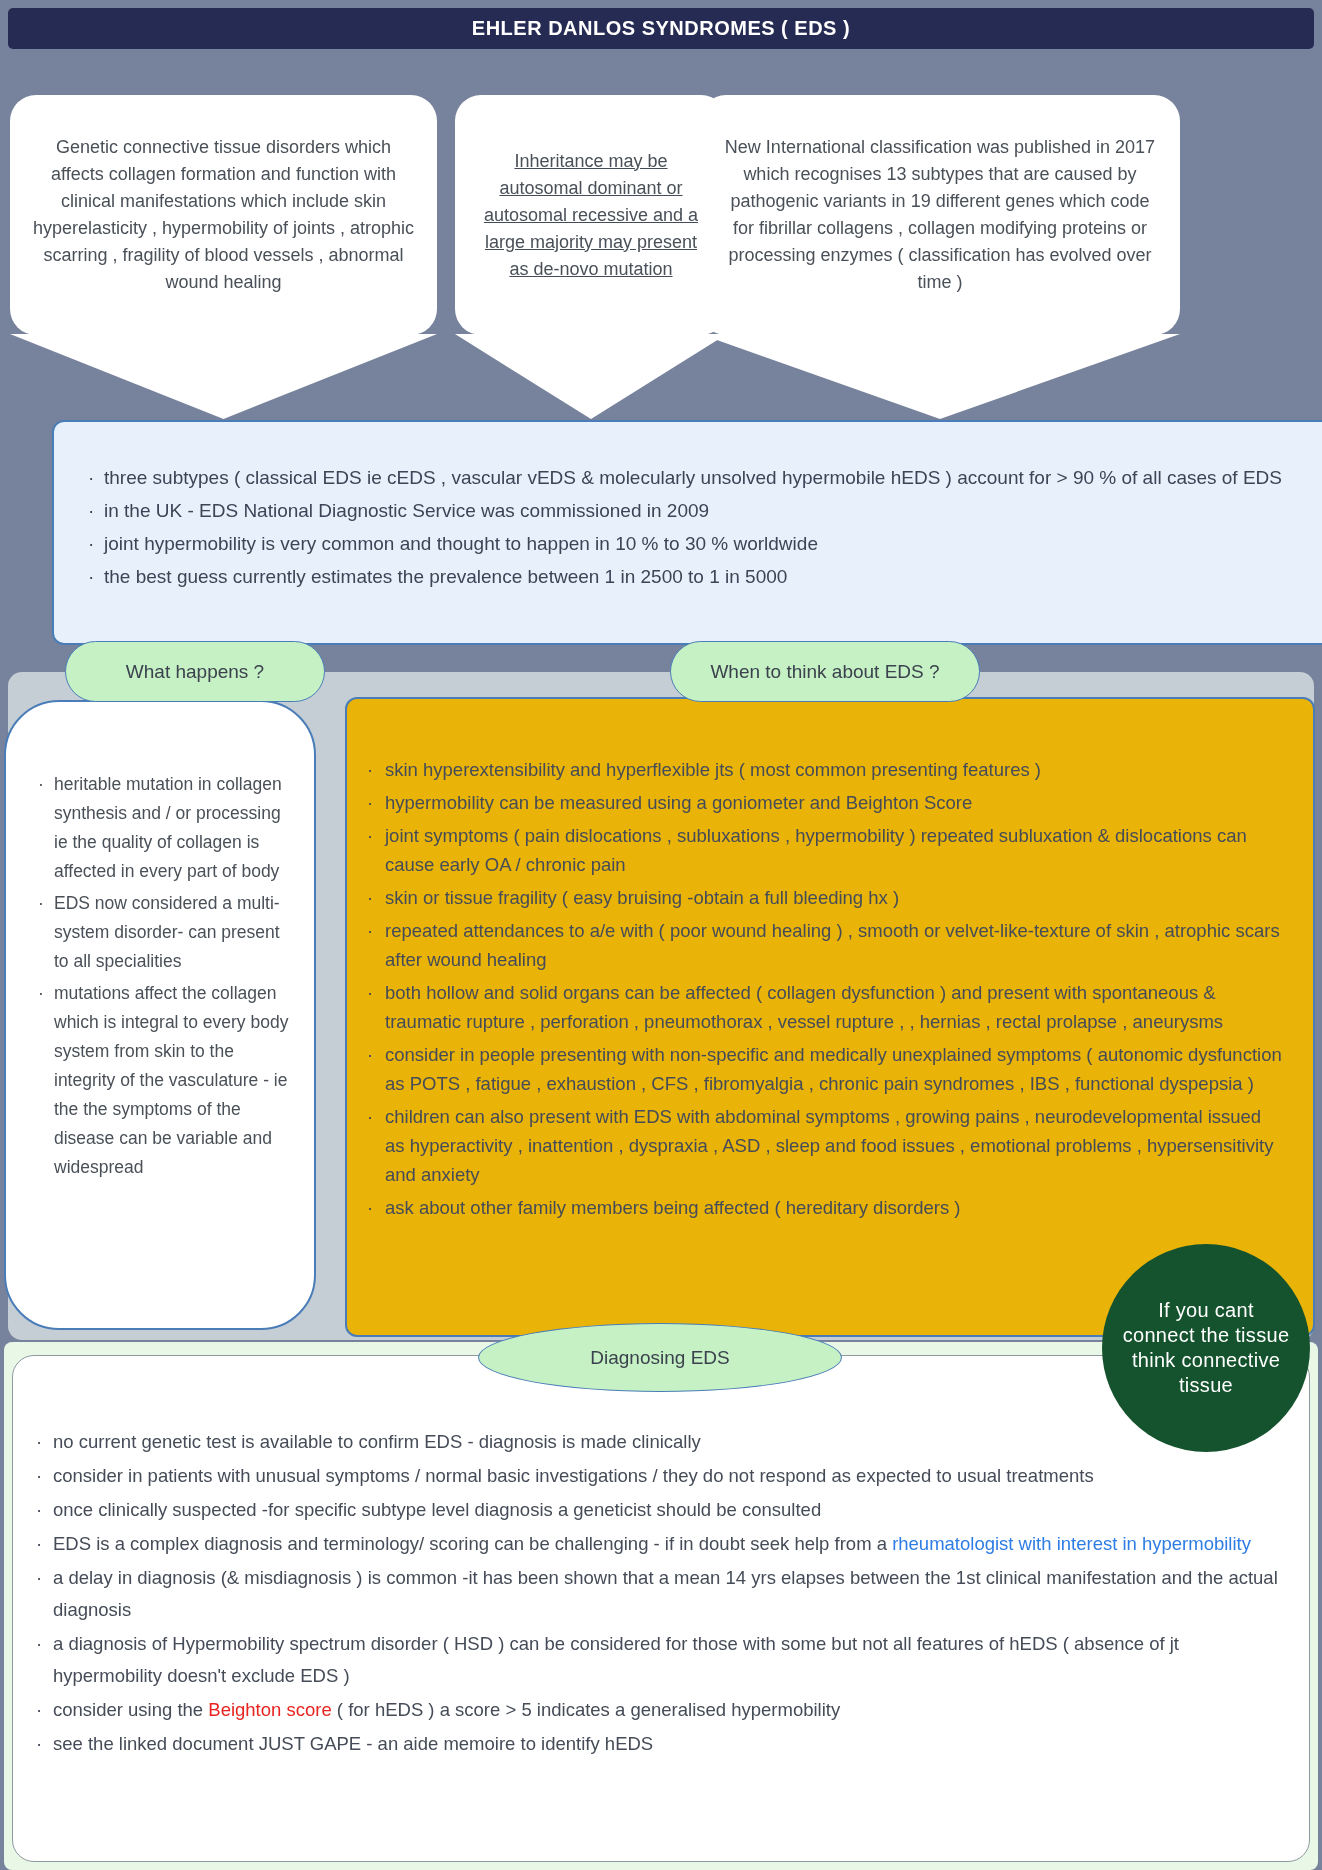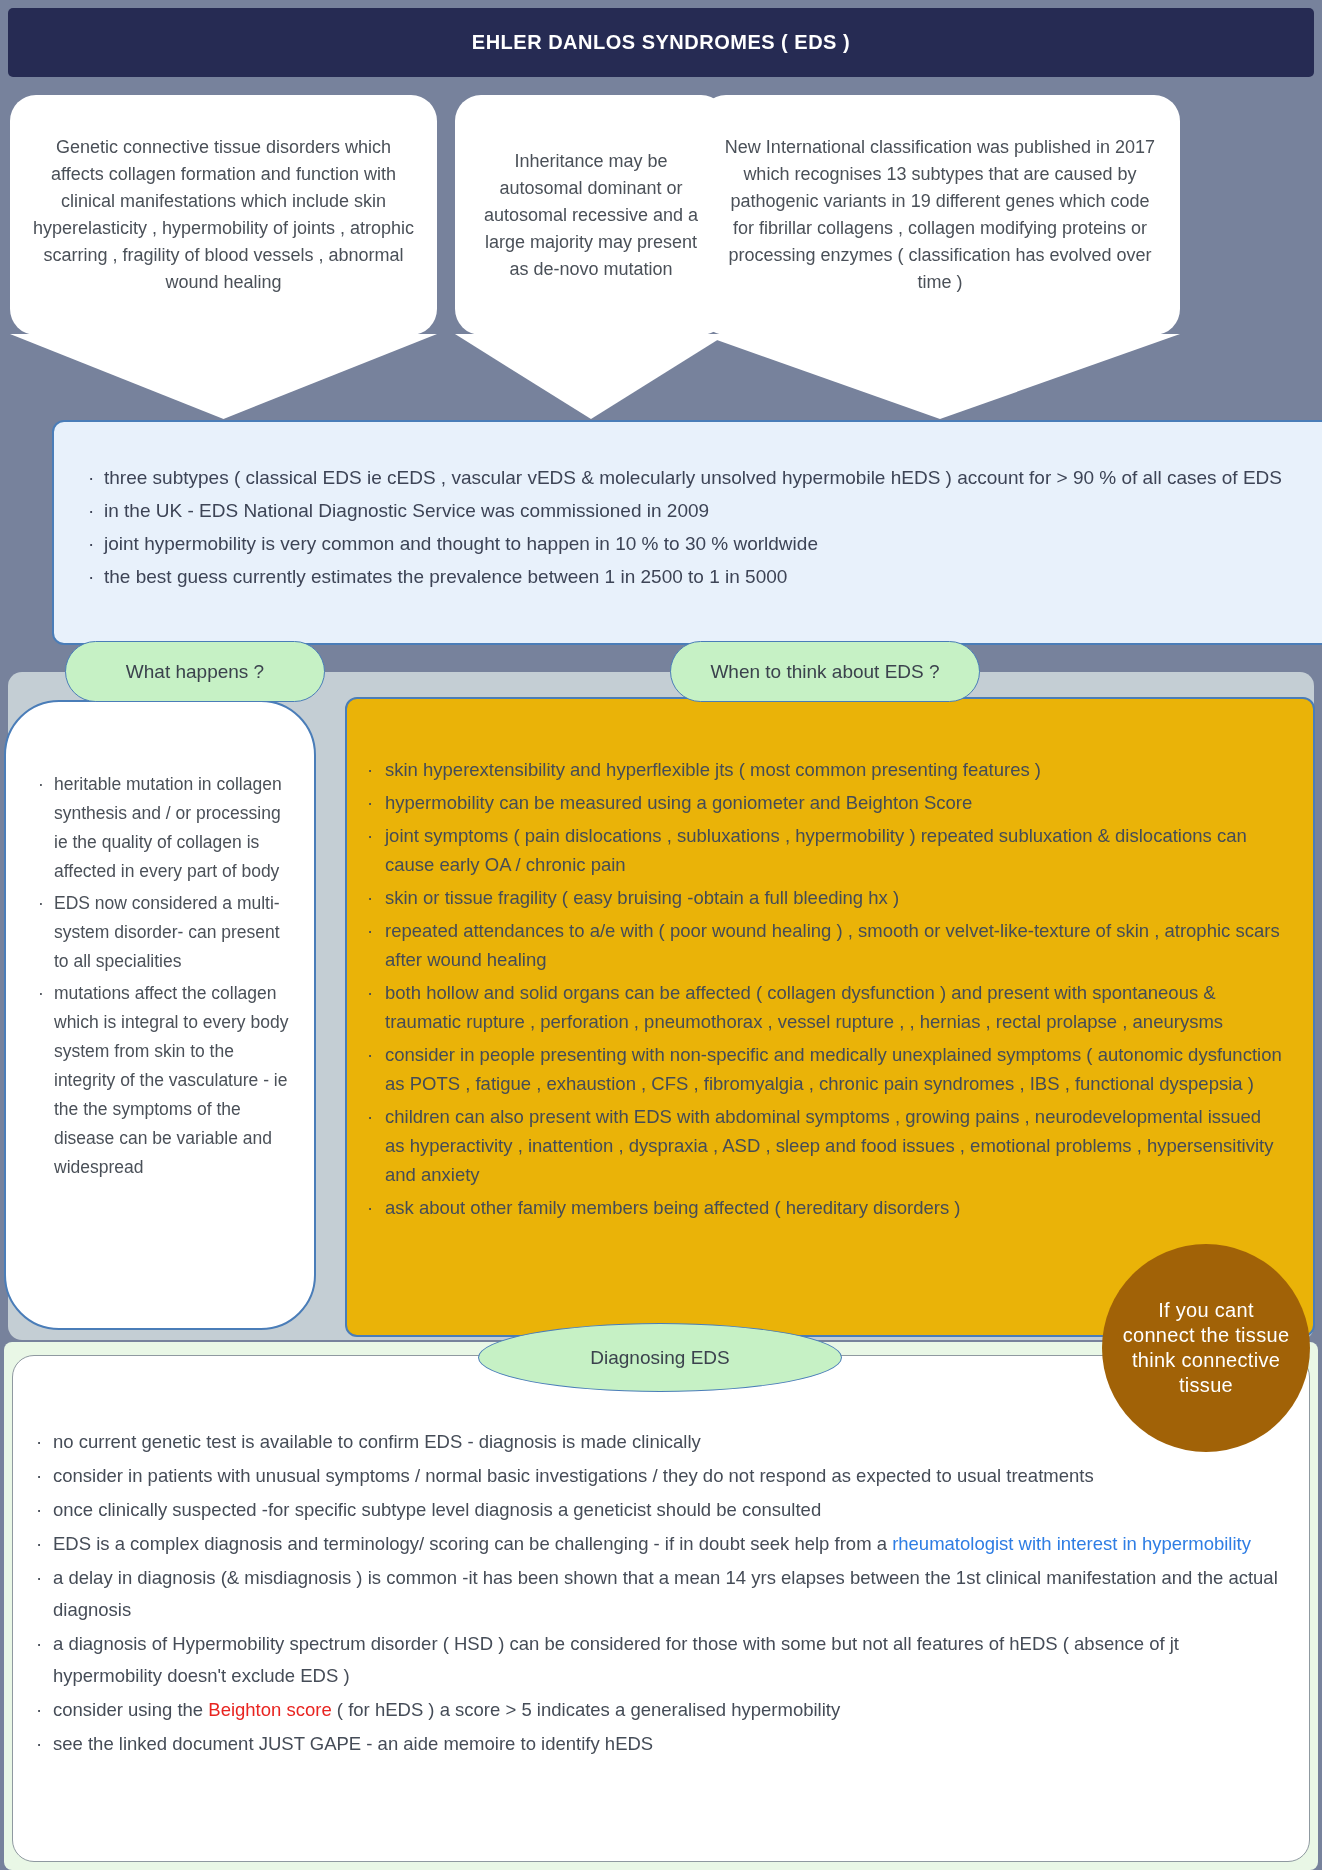--- a/index.html
+++ b/index.html
@@ -3,34 +3,34 @@
 <meta charset="utf-8">
 <style>
   html,body{margin:0;padding:0;background:#5f6a84;}
   .page{
     position:relative;width:1322px;height:1870px;margin:0 auto;
     background:#77829c;overflow:hidden;
     font-family:"Liberation Sans", sans-serif;color:#454c57;
   }
   
   .title-bar{
-    position:absolute;left:8px;top:8px;width:1306px;height:69px;
+    position:absolute;left:8px;top:8px;width:1306px;height:41px;
     background:#262b53;border-radius:5px;display:flex;align-items:center;justify-content:center;
   }
   .title-bar h1{margin:0;color:#ffffff;font-size:20px;letter-spacing:.5px;font-weight:bold;}
   
   .bubble{position:absolute;top:95px;}
   .bubble-body{
     background:#ffffff;border-radius:26px;height:240px;box-sizing:border-box;
     display:flex;align-items:center;justify-content:center;padding:16px 22px;
   }
   .bubble-body p{margin:0;text-align:center;font-size:18px;line-height:27px;color:#4a5058;}
   .bubble-tail{height:85px;background:#ffffff;clip-path:polygon(0 0,100% 0,50% 100%);margin-top:-1px;}
   #bubble-1{left:10px;width:427px;}
-  #bubble-2{left:455px;width:272px;}
+  #bubble-2{left:455px;width:272px;text-decoration:underline;}
   #bubble-3{left:700px;width:480px;}
   
   .subtypes-box{
     position:absolute;left:8px;top:420px;width:1306px;height:225px;box-sizing:border-box;
     background:#e8f1fb;border:2px solid #4a7db8;border-radius:12px;
     padding:40px 28px 0 30px;z-index:2;margin-left:44px;
   }
   
   ul.bullets{list-style:none;margin:0;padding:0;}
   ul.bullets li{position:relative;padding-left:20px;margin-bottom:2px;}
@@ -59,21 +59,21 @@
   .when-box{
     position:absolute;left:345px;top:697px;width:970px;height:640px;box-sizing:border-box;
     background:#eab308;border:2px solid #4a7db8;border-radius:12px;
     padding:56px 28px 0 14px;z-index:2;
   }
   .when-box ul.bullets li{font-size:18.5px;line-height:29px;margin-bottom:4px;padding-left:24px;color:#454c57;}
   .when-box ul.bullets li::before{left:6px;}
   
   .tissue-circle{
     position:absolute;left:1102px;top:1244px;width:208px;height:208px;border-radius:50%;
-    background:#a16207;z-index:8;display:flex;align-items:center;justify-content:center;
+    background:#14532d;z-index:8;display:flex;align-items:center;justify-content:center;
   }
   .tissue-circle .circle-text{
     width:172px;text-align:center;color:#ffffff;font-size:20px;line-height:25px;letter-spacing:.3px;
   }
   
   .section-bottom{
     position:absolute;left:4px;top:1342px;width:1314px;height:528px;
     background:#e9f7e6;border-radius:8px;z-index:1;
   }
   .diagnosing-box{

